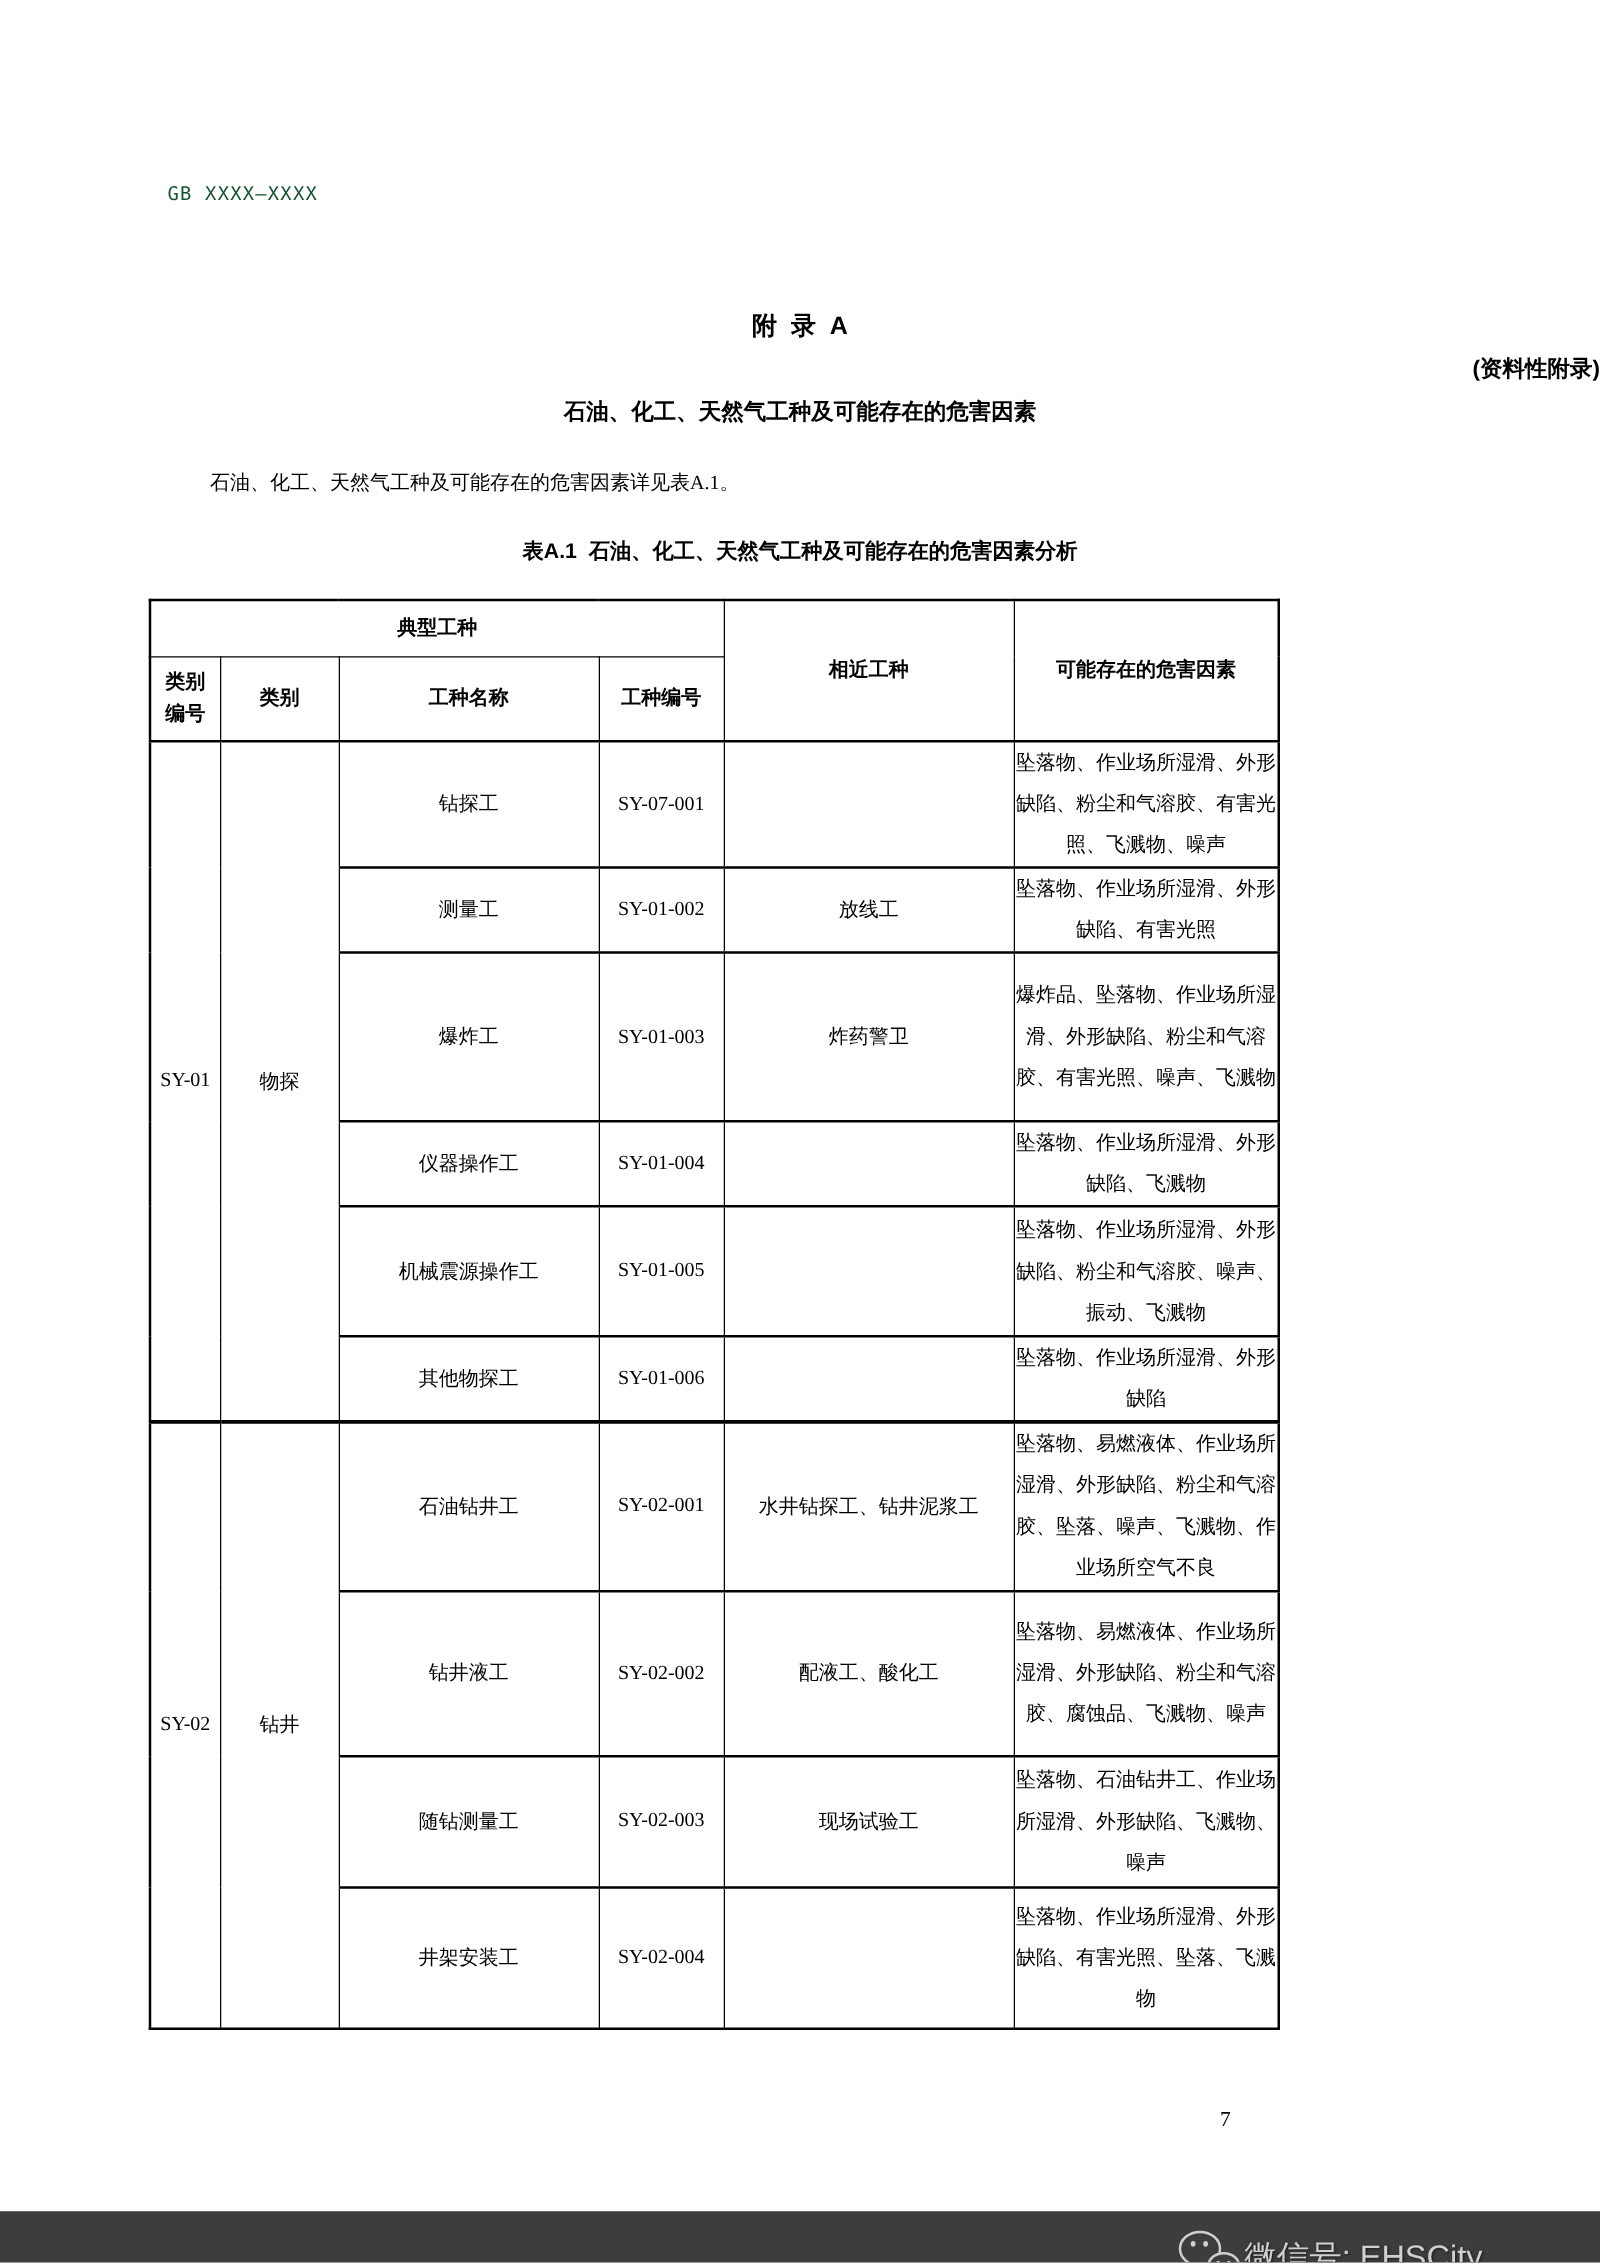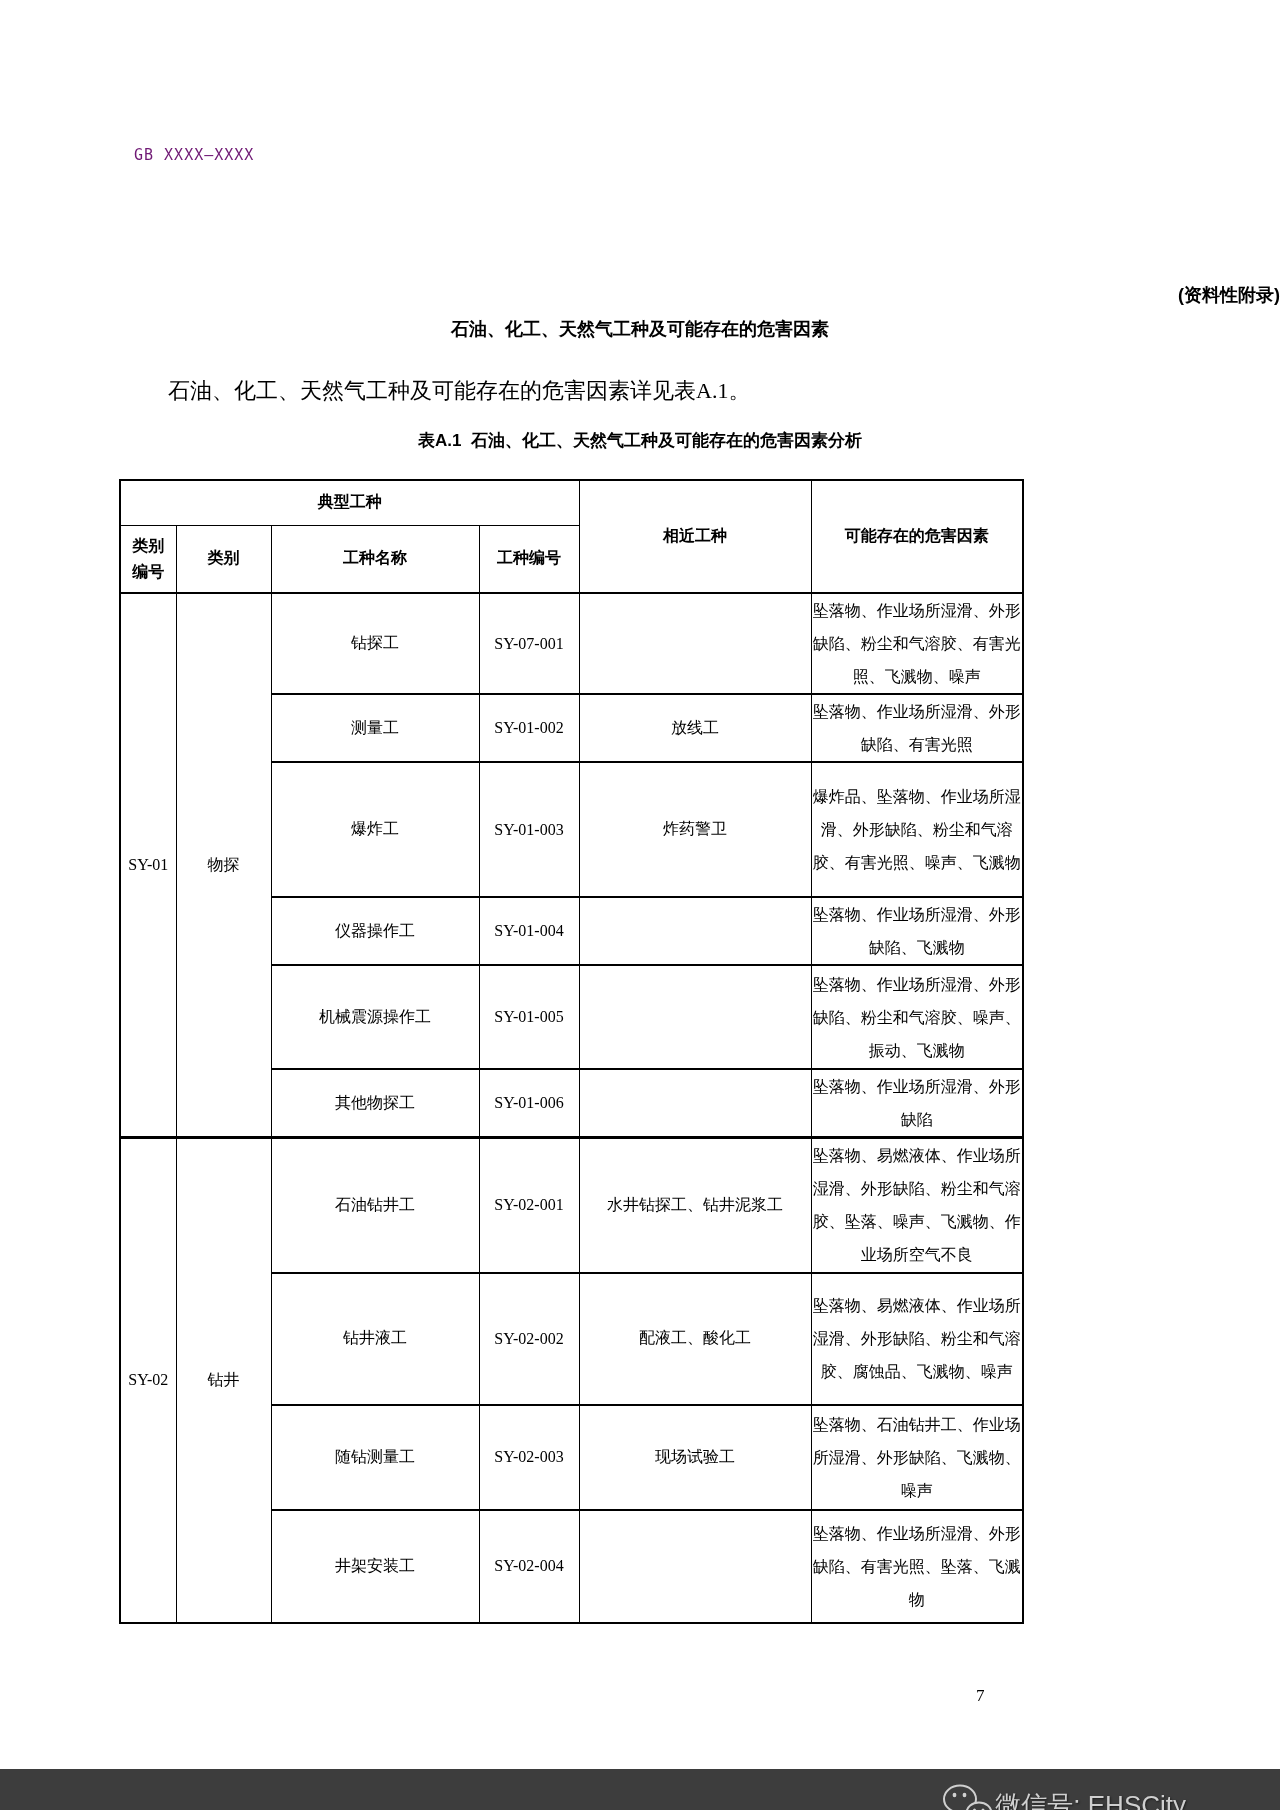--- a/index.html
+++ b/index.html
@@ -5,27 +5,27 @@
   html,body { margin:0; padding:0; background:#888; }
   .page {
     position:relative; width:1280px; height:1810px; margin:0 auto;
     background:#ffffff; color:#000;
     font-family:"Liberation Serif", serif;
     overflow:hidden;
   }
   .doc-code {
     position:absolute; top:146px; left:134px;
     font-family:"DejaVu Sans Mono", monospace;
-    font-size:15px; letter-spacing:1px; color:#701a75;
+    font-size:15px; letter-spacing:1px; color:#14532d;
   }
   .center-line { position:absolute; left:0; width:100%; text-align:center; }
   .title   { top:247px; font-family:"Liberation Sans",sans-serif; font-weight:bold; font-size:20px; white-space:pre; }
   .subtitle{ top:283px; font-family:"Liberation Sans",sans-serif; font-weight:bold; font-size:18px;text-align:right; }
   .heading { top:317px; font-family:"Liberation Sans",sans-serif; font-weight:bold; font-size:18px; }
-  .intro   { position:absolute; top:376px; left:120px; width:905px; font-size:22px; text-indent:48px; margin:0; }
+  .intro   { position:absolute; top:376px; left:120px; width:905px; font-size:16px; text-indent:48px; margin:0; }
   .caption { top:429px; font-family:"Liberation Sans",sans-serif; font-weight:bold; font-size:17px; white-space:pre; }
 
   table.hazard {
     position:absolute; top:479px; left:119px;
     width:903px; border-collapse:collapse; table-layout:fixed;
     border:2px solid #000;
   }
   table.hazard td {
     border:1px solid #000; font-size:16px; vertical-align:middle;
     text-align:center; padding:0; overflow:hidden;
@@ -56,20 +56,21 @@
   }
   .wechat-icon { display:block; }
 </style>
 </head>
 <body>
 
 <div class="page">
 
   <div class="doc-code">GB XXXX—XXXX</div>
 
+  <div class="center-line title">附  录  A</div>
   <div class="center-line subtitle">(资料性附录)</div>
   <div class="center-line heading">石油、化工、天然气工种及可能存在的危害因素</div>
 
   <p class="intro">石油、化工、天然气工种及可能存在的危害因素详见表A.1。</p>
 
   <div class="center-line caption">表A.1  石油、化工、天然气工种及可能存在的危害因素分析</div>
 
   <table class="hazard">
     <colgroup>
       <col style="width:56px">

